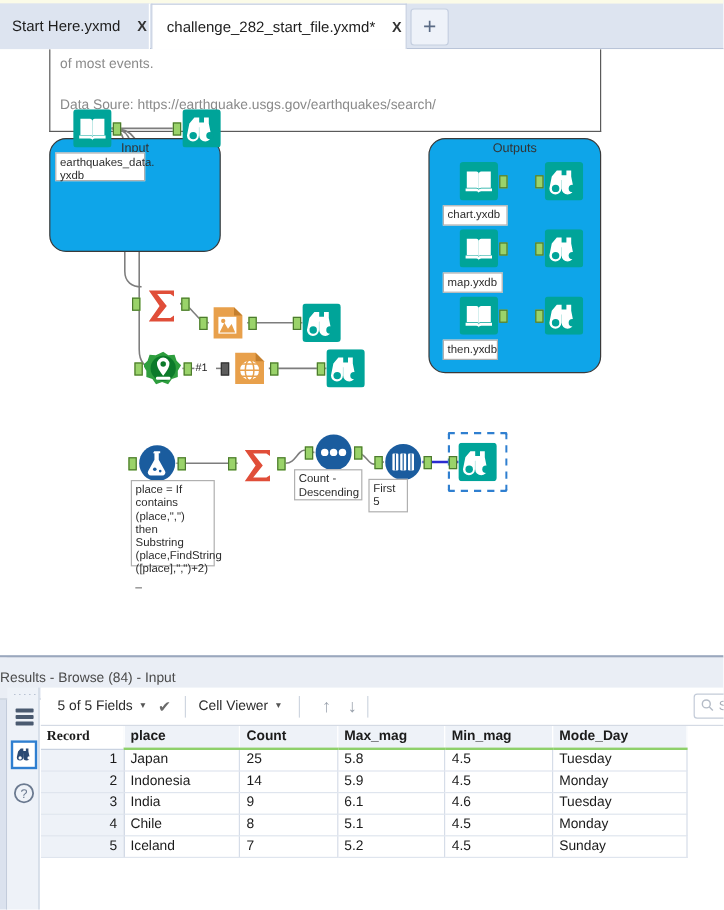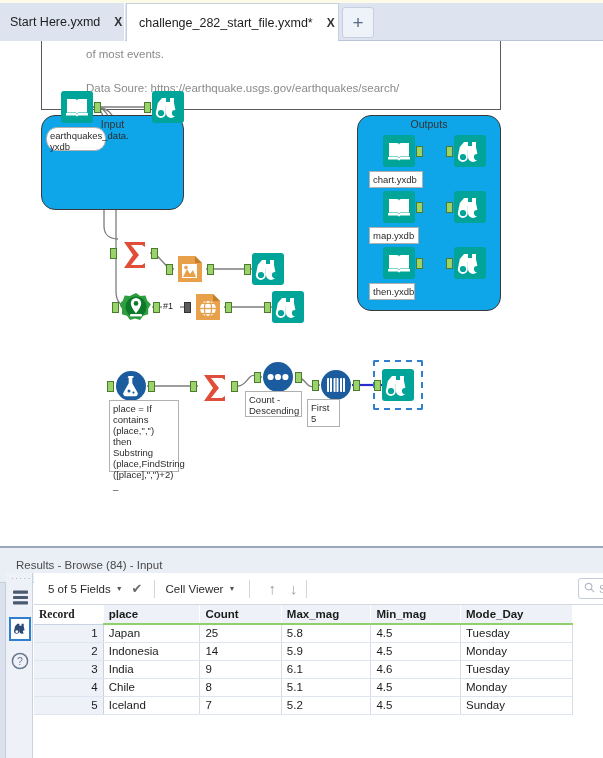--- a/index.html
+++ b/index.html
@@ -78,21 +78,21 @@
     position: absolute; left: 41px; top: 0px;
     width: 460px; height: 69px;
     border: 1px solid #5a5a5a;
     border-top: none;
     background: #ffffff;
     box-sizing: border-box;
     padding: 6px 8px;
     font-size: 11.5px;
     color: #8a8a8a;
   }
-  .comment-line { line-height: 15px; white-space: nowrap; margin-left: 36px; }
+  .comment-line { line-height: 15px; white-space: nowrap; }
   .comment-line.spaced { margin-top: 19px; }
 
   
   .container-box {
     position: absolute;
     border: 1.5px solid #3a3a3a;
     border-radius: 14px;
     background: #0ea5e9;
     box-sizing: border-box;
   }
@@ -162,21 +162,21 @@
     border-top: 2px solid #9aa7bd;
     box-sizing: border-box;
   }
   .results-header {
     position: absolute; left: 0; top: 0;
     width: 603px; height: 35px;
     background: #eaeef5;
     border-bottom: 1px solid #c5cdda;
     box-sizing: border-box;
     display: flex; align-items: center;
-    padding-left: 16px;
+    padding-left: 0;
     font-size: 11.5px; color: #4a4a4a;
   }
   .results-leftaccent {
     position: absolute; left: 0; top: 0; width: 6px; height: 212px;
     background: #dbe2ee;
     border-right: 1px solid #c3ccdb;
     box-sizing: border-box;
   }
   
   .rail {
@@ -355,21 +355,21 @@
 
     <div class="tool" style="left:61px; top:50px;">
       <svg class="glyph" viewBox="0 0 32 32">
         <rect x="0" y="0" width="32" height="32" rx="3" fill="#00a499"></rect>
         <path d="M6 8 h8 c1.2 0 2 0.8 2 2 v13 c0-1-0.8-1.6-2-1.6 h-8 z" fill="#ffffff"></path>
         <path d="M26 8 h-8 c-1.2 0-2 0.8-2 2 v13 c0-1 0.8-1.6 2-1.6 h8 z" fill="#ffffff"></path>
         <path d="M5 22 h9 c1 0 2 0.6 2 1.6 c0-1 1-1.6 2-1.6 h9 v2.4 h-9 c-1 0-2 0.6-2 1.6 c0-1-1-1.6-2-1.6 h-9 z" fill="#ffffff"></path>
       </svg>
       <span class="anchor out"></span>
     </div>
-    <div class="caption" style="left:46px; top:86px; width:60px; height:24px;border-radius:11px;">earthquakes_data.
+    <div class="caption" style="left:46px; top:86px; width:75px; height:24px;">earthquakes_data.
 yxdb</div>
 
     <div class="tool" style="left:152px; top:50px;">
       <svg class="glyph" viewBox="0 0 32 32">
         <rect x="0" y="0" width="32" height="32" rx="3" fill="#00a499"></rect>
         <path d="M10 7 h4 v4 h4 v-4 h4 v5 l2 10 a5 5 0 0 1 -10 0 v-7 h-0.2 v7 a5 5 0 0 1 -10 0 l2 -10 z" fill="#ffffff"></path>
         <circle cx="9" cy="22" r="3.1" fill="#00a499"></circle>
         <circle cx="23" cy="22" r="3.1" fill="#00a499"></circle>
       </svg>
       <span class="anchor in"></span>

